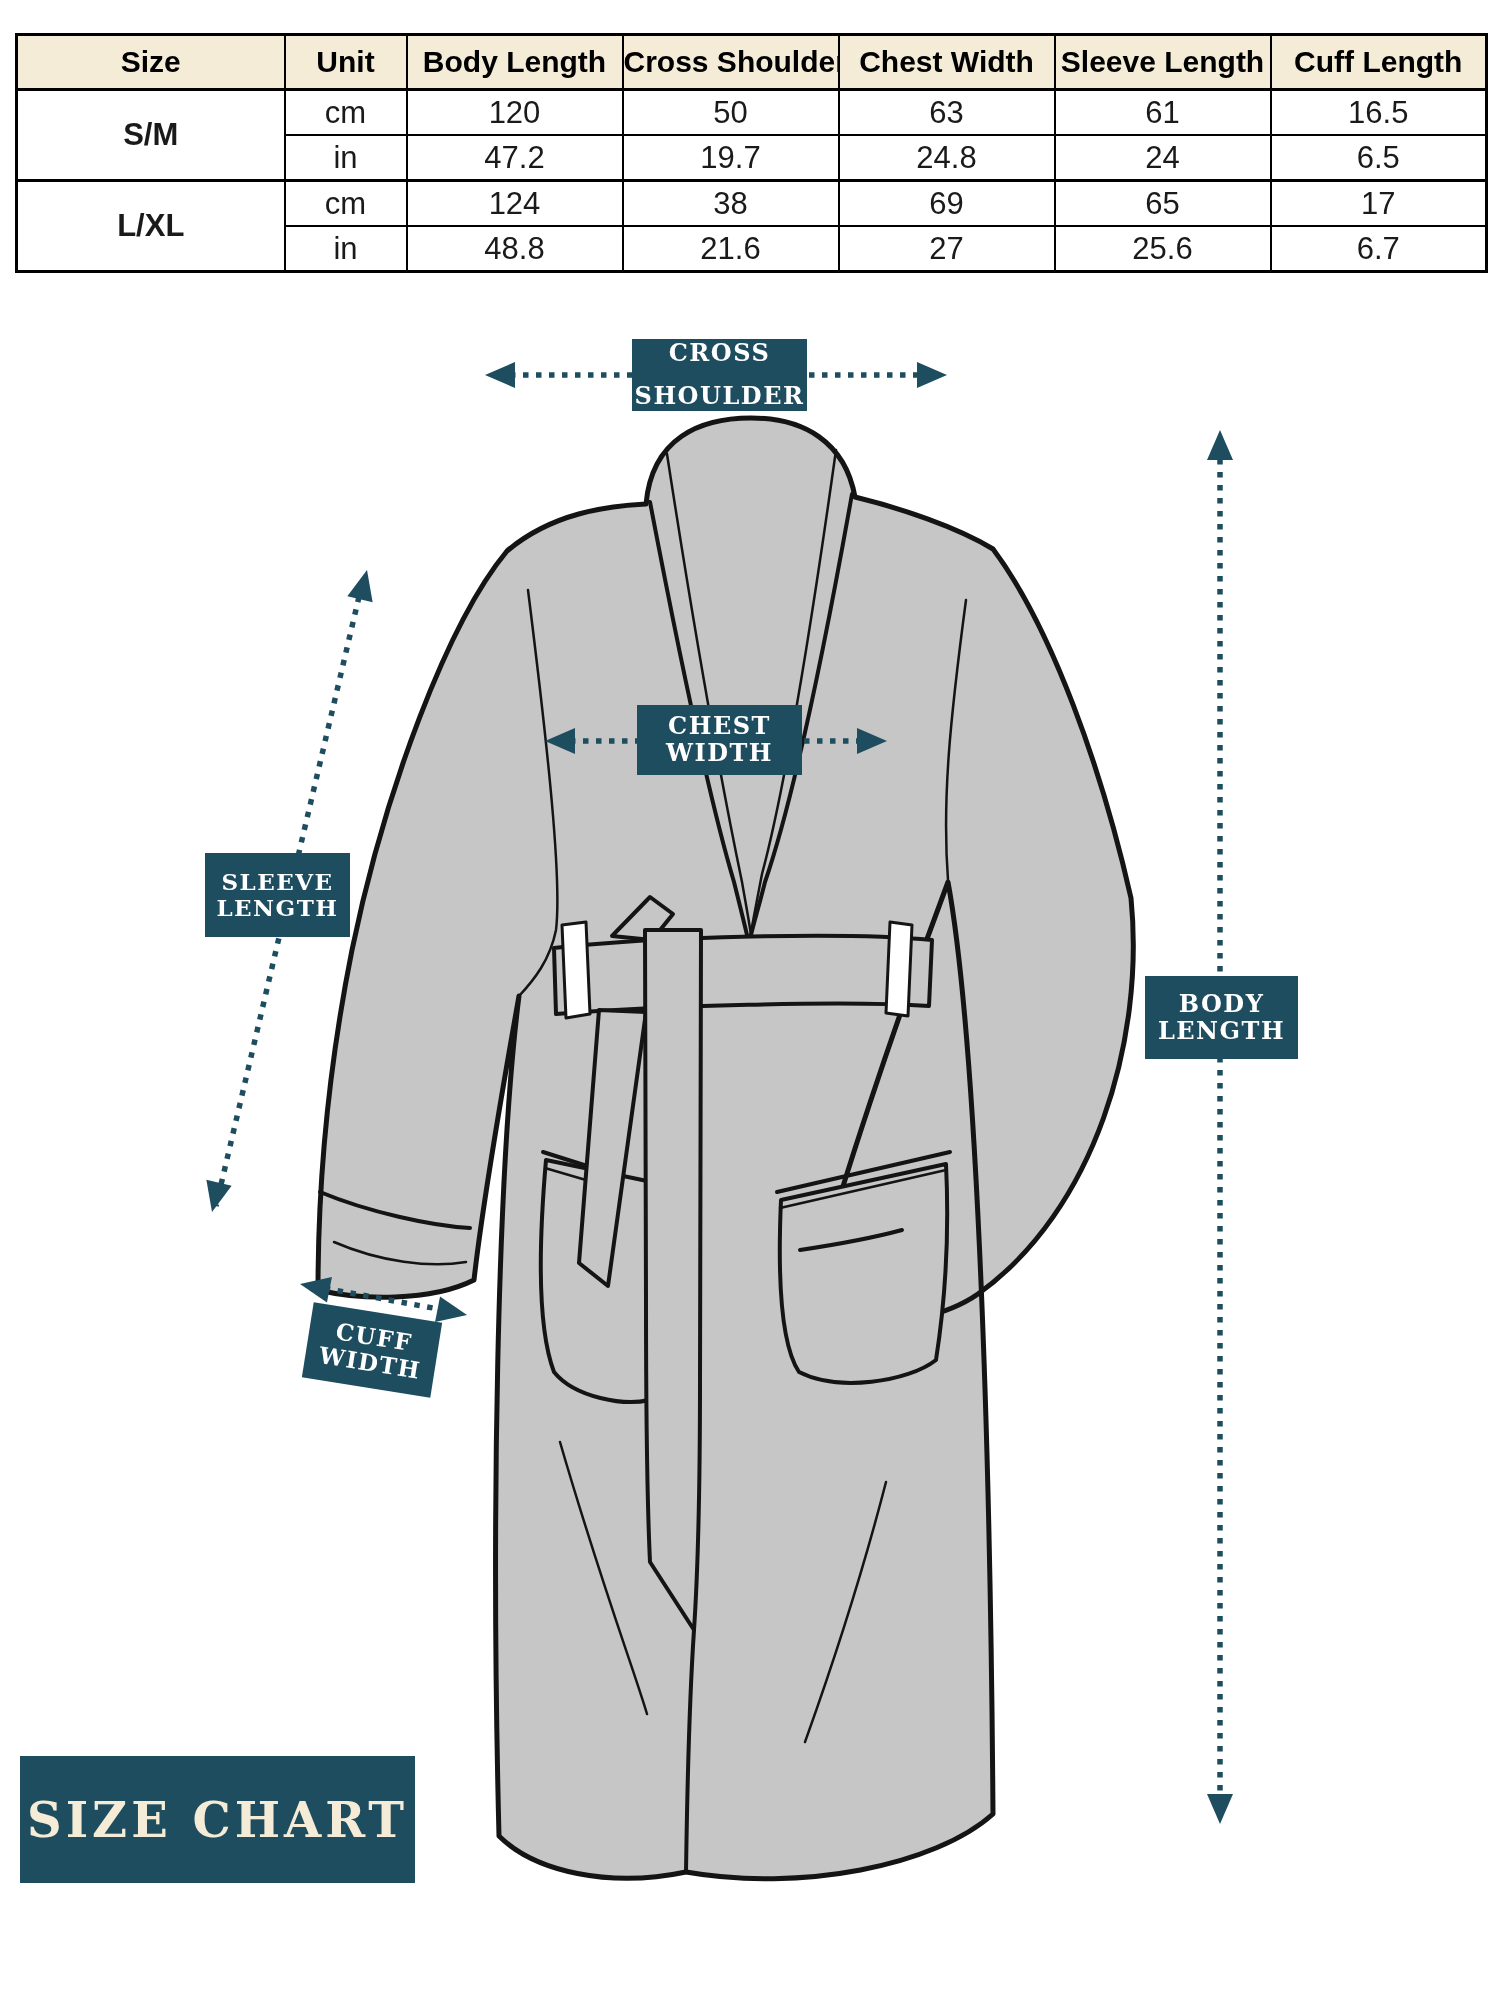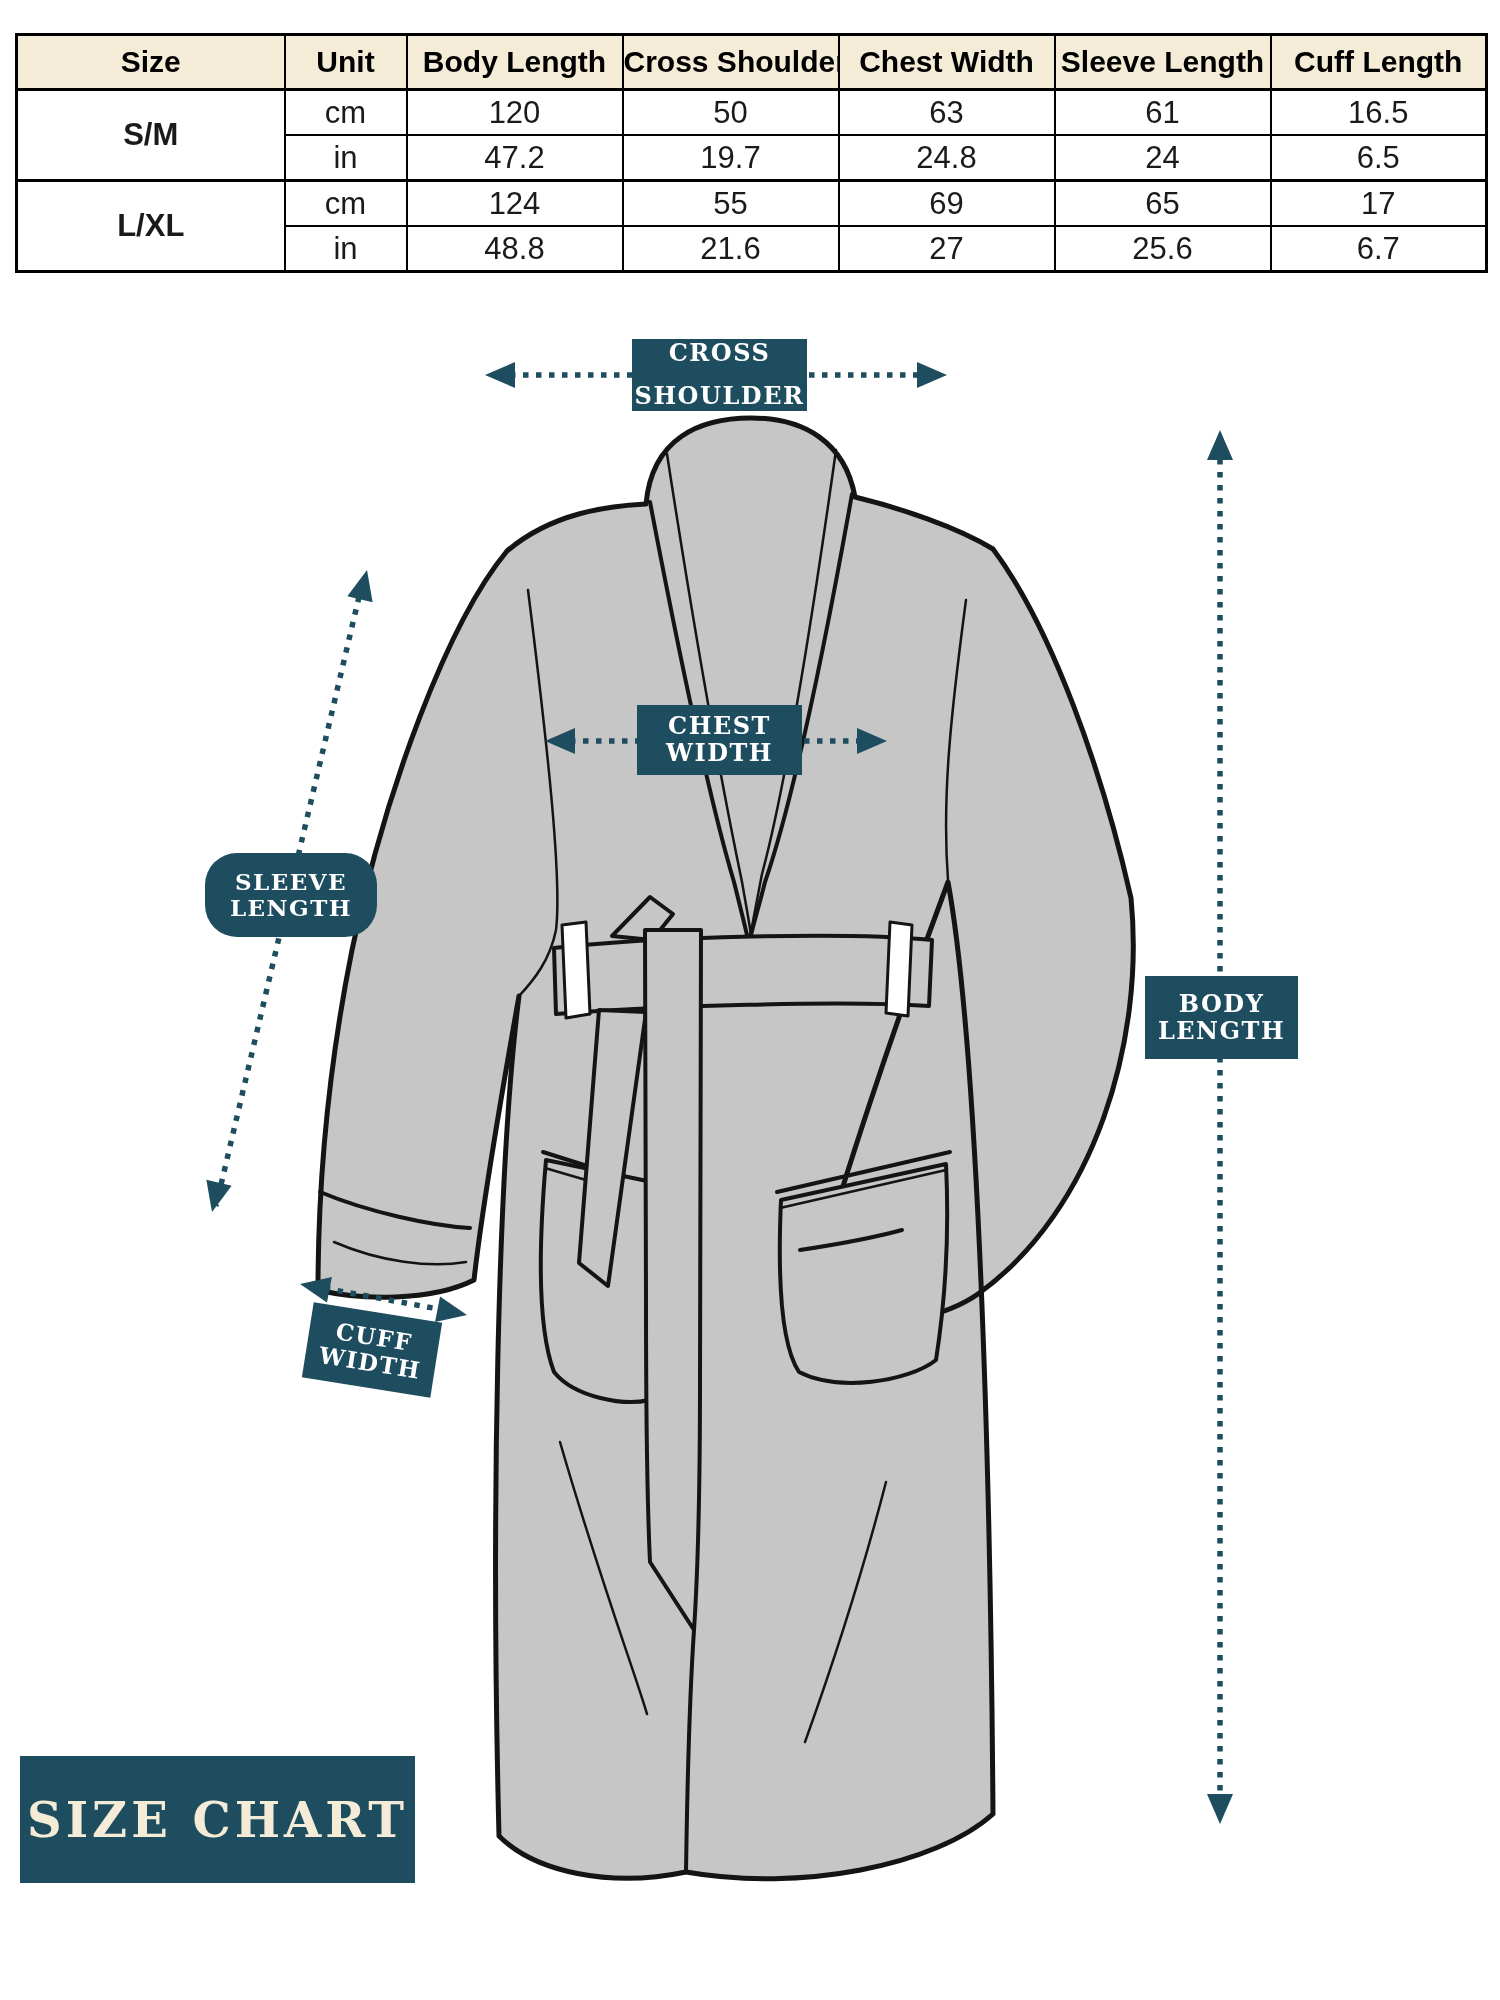--- a/index.html
+++ b/index.html
@@ -95,21 +95,21 @@
         <td>47.2</td>
         <td>19.7</td>
         <td>24.8</td>
         <td>24</td>
         <td>6.5</td>
       </tr>
       <tr class="group-sep">
         <td class="size-cell" rowspan="2">L/XL</td>
         <td class="unit-cell">cm</td>
         <td>124</td>
-        <td>55</td>
+        <td>38</td>
         <td>69</td>
         <td>65</td>
         <td>17</td>
       </tr>
       <tr>
         <td class="unit-cell">in</td>
         <td>48.8</td>
         <td>21.6</td>
         <td>27</td>
         <td>25.6</td>
@@ -206,21 +206,21 @@
     </svg>
 
     <div class="tag" style="left:632px;top:339px;width:175px;height:72px;gap:16px;">
       <span>CROSS</span>
       <span>SHOULDER</span>
     </div>
     <div class="tag" style="left:637px;top:705px;width:165px;height:70px;">
       <span>CHEST</span>
       <span>WIDTH</span>
     </div>
-    <div class="tag" style="left:205px;top:853px;width:172px;height:84px;font-size:23px;border-radius:32px;">
+    <div class="tag" style="left:205px;top:853px;width:145px;height:84px;font-size:23px;">
       <span>SLEEVE</span>
       <span>LENGTH</span>
     </div>
     <div class="tag" style="left:1145px;top:976px;width:153px;height:83px;">
       <span>BODY</span>
       <span>LENGTH</span>
     </div>
     <div class="tag" style="left:307px;top:1312px;width:130px;height:76px;font-size:23px;transform:rotate(9deg);">
       <span>CUFF</span>
       <span>WIDTH</span>

